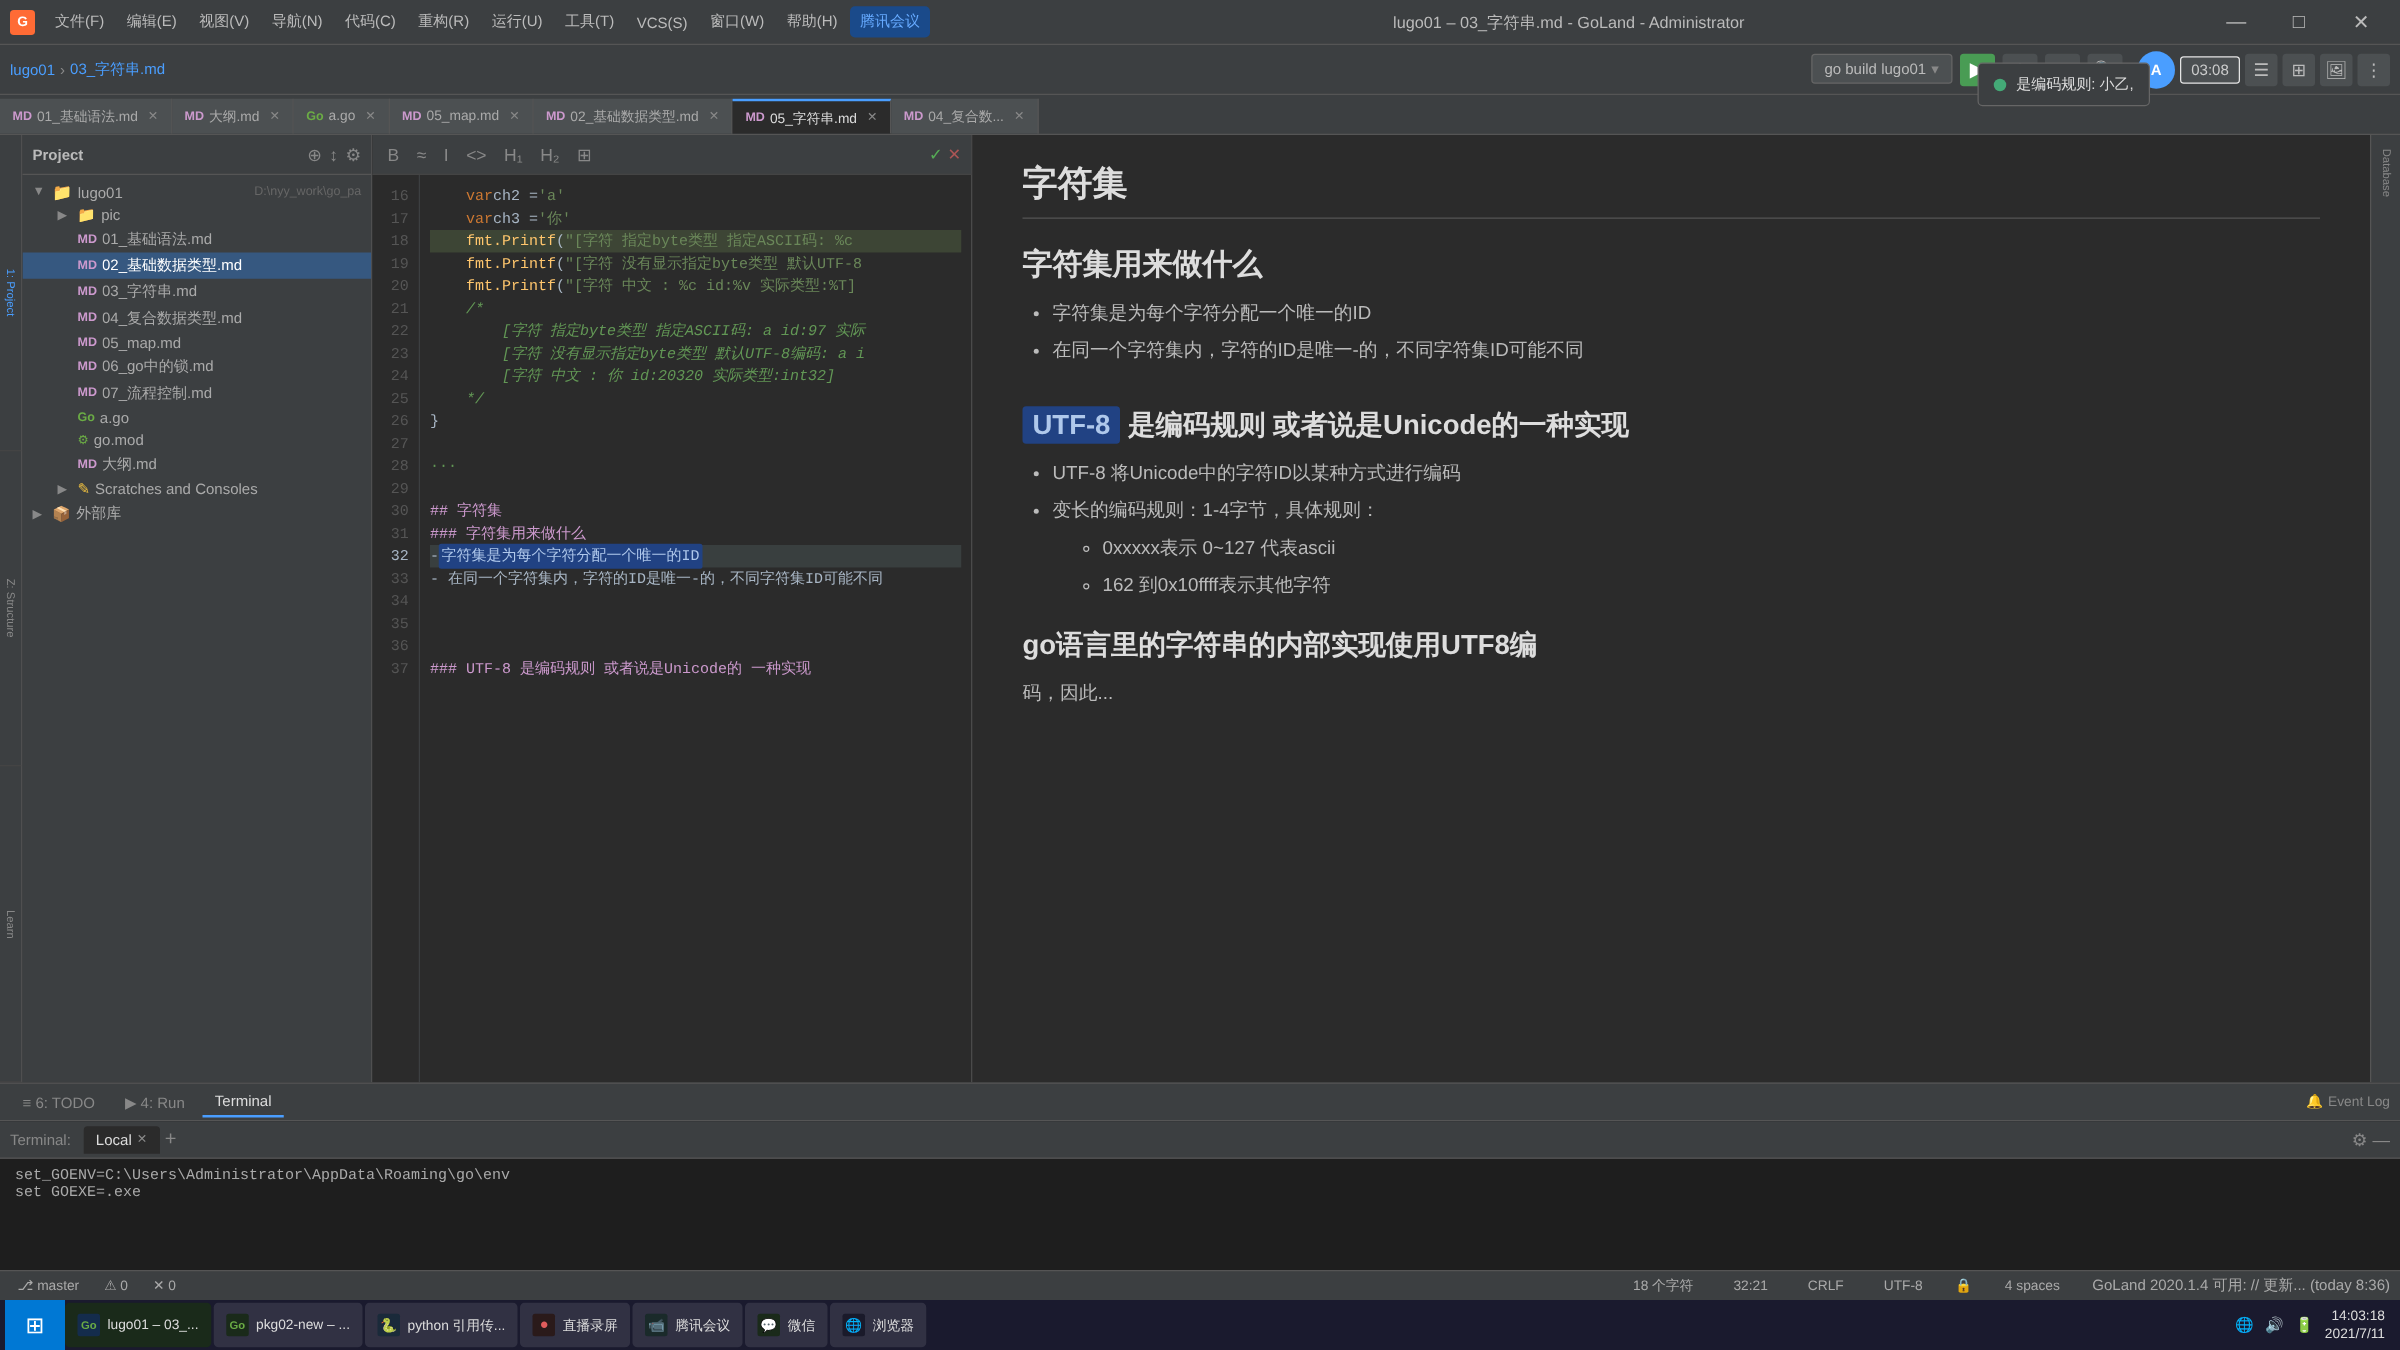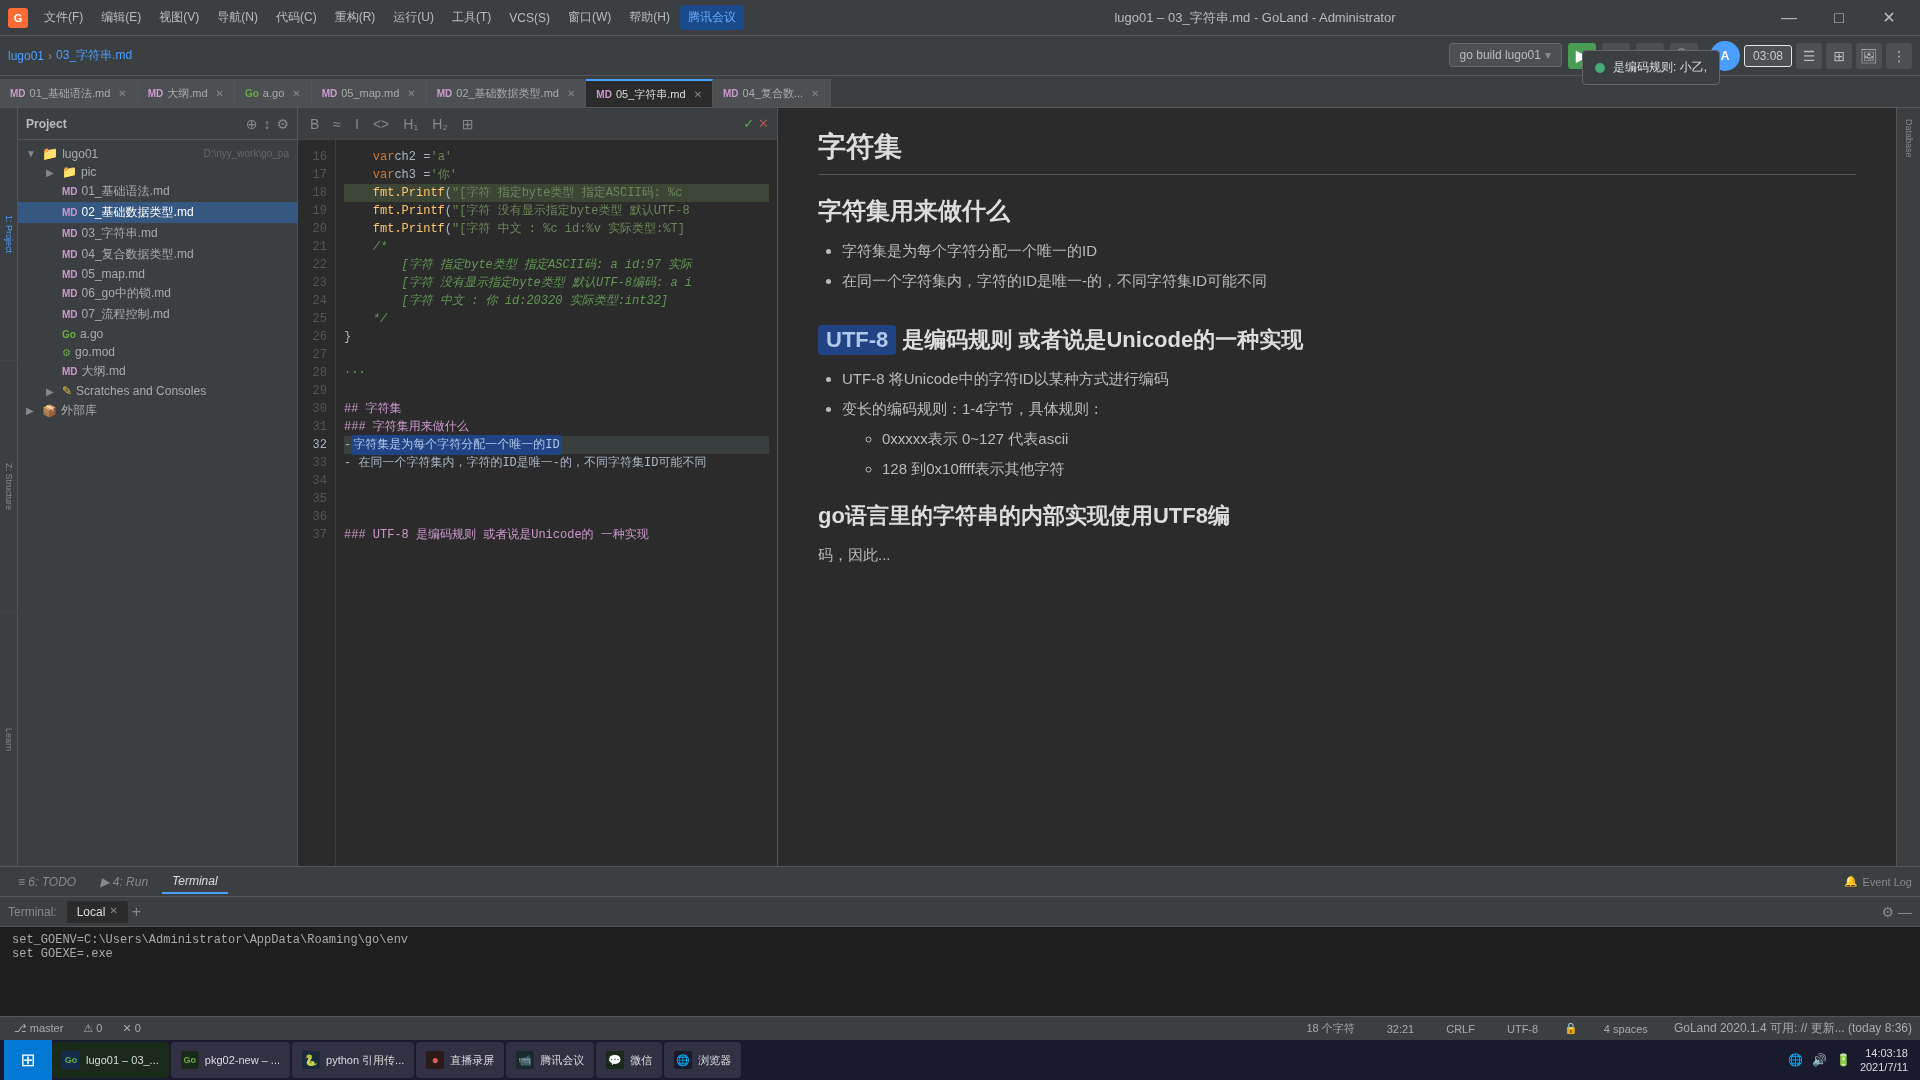--- a/index.html
+++ b/index.html
@@ -103,21 +103,21 @@
     .terminal-content { flex: 1; padding: 6px 12px; font-family: 'Courier New', monospace; font-size: 12px; overflow: auto; color: #a9b7c6; }
     .terminal-prompt { color: #6a8759; }
     .terminal-cmd { color: #aaa; }
 
     
     .status-bar { height: 24px; background: #3c3f41; display: flex; align-items: center; padding: 0 8px; gap: 8px; border-top: 1px solid #555; flex-shrink: 0; font-size: 11px; color: #aaa; }
     .status-left { display: flex; align-items: center; gap: 8px; }
     .status-right { margin-left: auto; display: flex; align-items: center; gap: 20px; }
     .status-item { padding: 2px 6px; }
     .bottom-tabs { height: 30px; background: #3c3f41; display: flex; align-items: center; padding: 0 8px; gap: 4px; border-top: 1px solid #555; flex-shrink: 0; }
-    .bottom-tab { display: flex; align-items: center; gap: 4px; padding: 4px 10px; font-size: 12px; color: #888; cursor: pointer; font-style: italic; }
+    .bottom-tab { display: flex; align-items: center; gap: 4px; padding: 4px 10px; font-size: 12px; color: #888; cursor: pointer; }
     .bottom-tab.active { color: #ddd; border-bottom: 2px solid #4a9eff; }
     .event-log-btn { margin-left: auto; font-size: 11px; color: #888; display: flex; align-items: center; gap: 4px; }
 
     
     .taskbar { height: 40px; background: #1a1a2e; display: flex; align-items: center; padding: 0 4px; flex-shrink: 0; }
     .taskbar-start { width: 48px; height: 40px; display: flex; align-items: center; justify-content: center; background: #0078d4; cursor: pointer; }
     .taskbar-items { display: flex; align-items: center; gap: 2px; flex: 1; overflow: hidden; }
     .taskbar-item { display: flex; align-items: center; gap: 6px; padding: 4px 10px; height: 36px; background: rgba(255,255,255,0.1); border-radius: 4px; cursor: pointer; font-size: 11px; color: #ddd; white-space: nowrap; }
     .taskbar-item-icon { width: 18px; height: 18px; border-radius: 2px; flex-shrink: 0; display: flex; align-items: center; justify-content: center; font-size: 11px; }
     .taskbar-right { display: flex; align-items: center; gap: 6px; padding: 0 8px; font-size: 11px; color: #ddd; }
@@ -468,21 +468,21 @@
       </ul>
       <div class="preview-h2-highlight">
         <span class="preview-h2-badge">UTF-8</span>
         <span>是编码规则 或者说是Unicode的一种实现</span>
       </div>
       <ul class="preview-ul">
         <li>UTF-8 将Unicode中的字符ID以某种方式进行编码</li>
         <li>变长的编码规则：1-4字节，具体规则：</li>
         <ul class="preview-ul sub">
           <li>0xxxxx表示 0~127 代表ascii</li>
-          <li>128 到0x10ffff表示其他字符</li>
+          <li>162 到0x10ffff表示其他字符</li>
         </ul>
       </ul>
       <div class="preview-h2" style="font-size:22px;">go语言里的字符串的内部实现使用UTF8编</div>
       <div class="preview-text">码，因此...</div>
     </div>
 
     <div class="right-tabs">
       <div class="right-tab-btn">Database</div>
     </div>
   </div>

